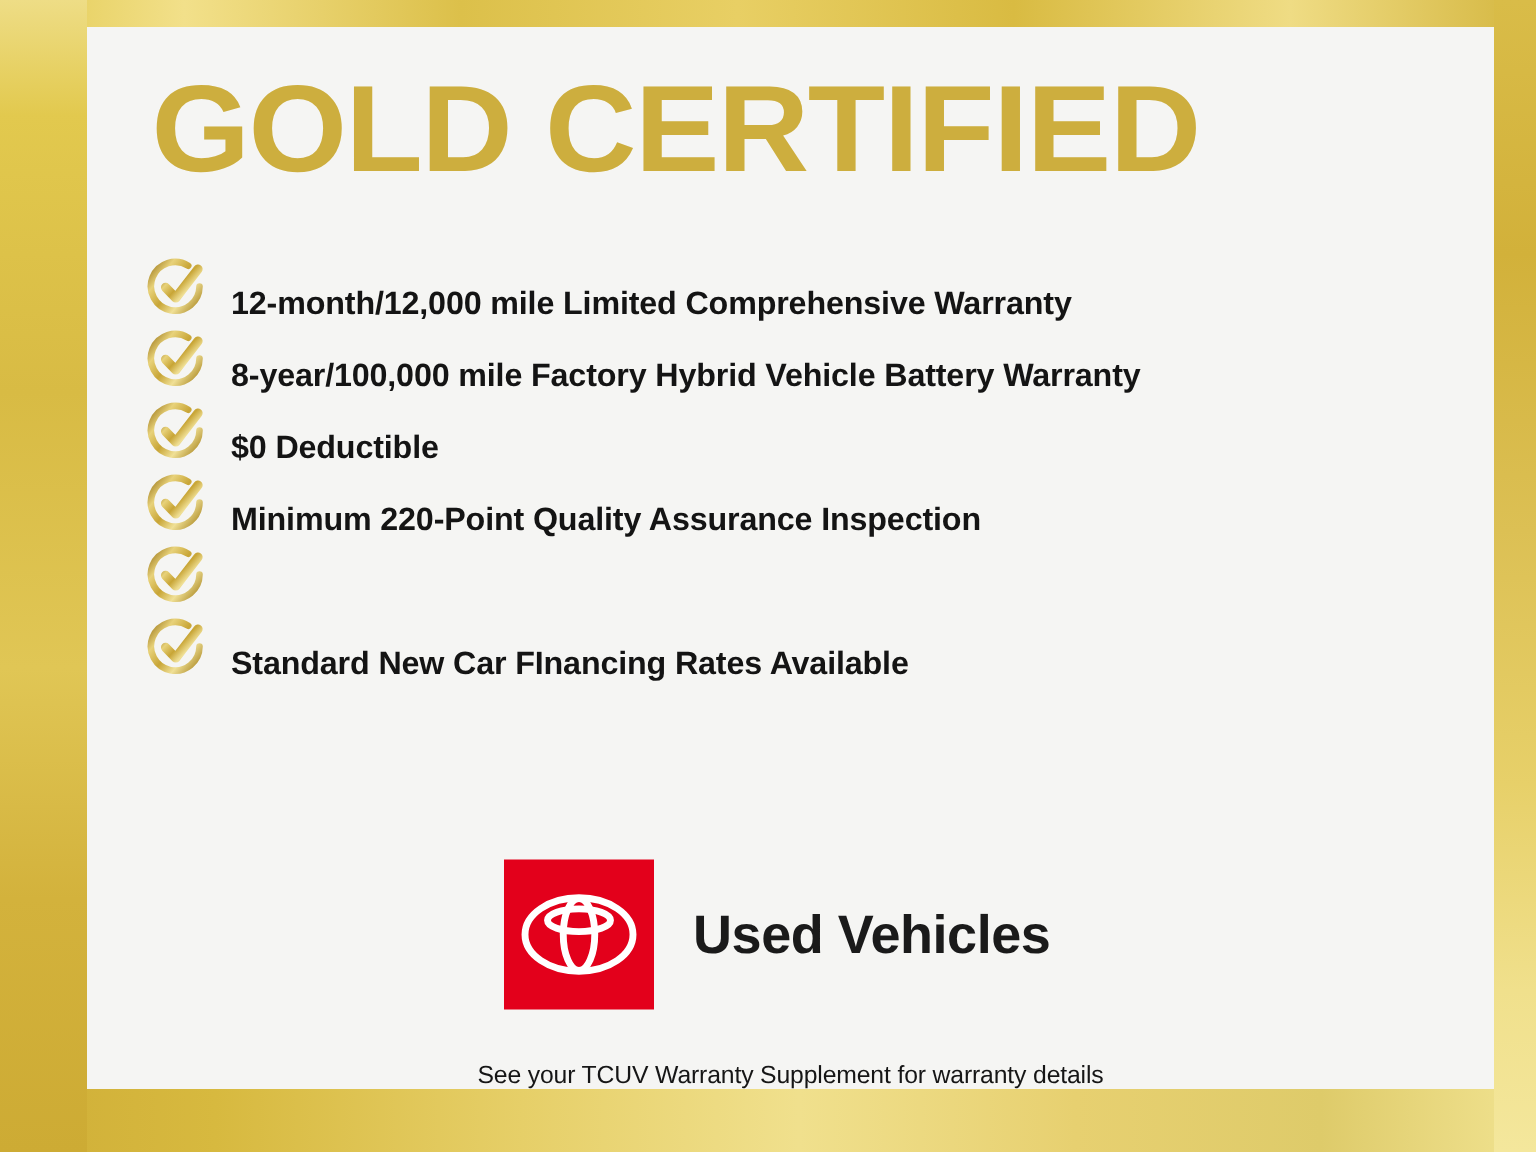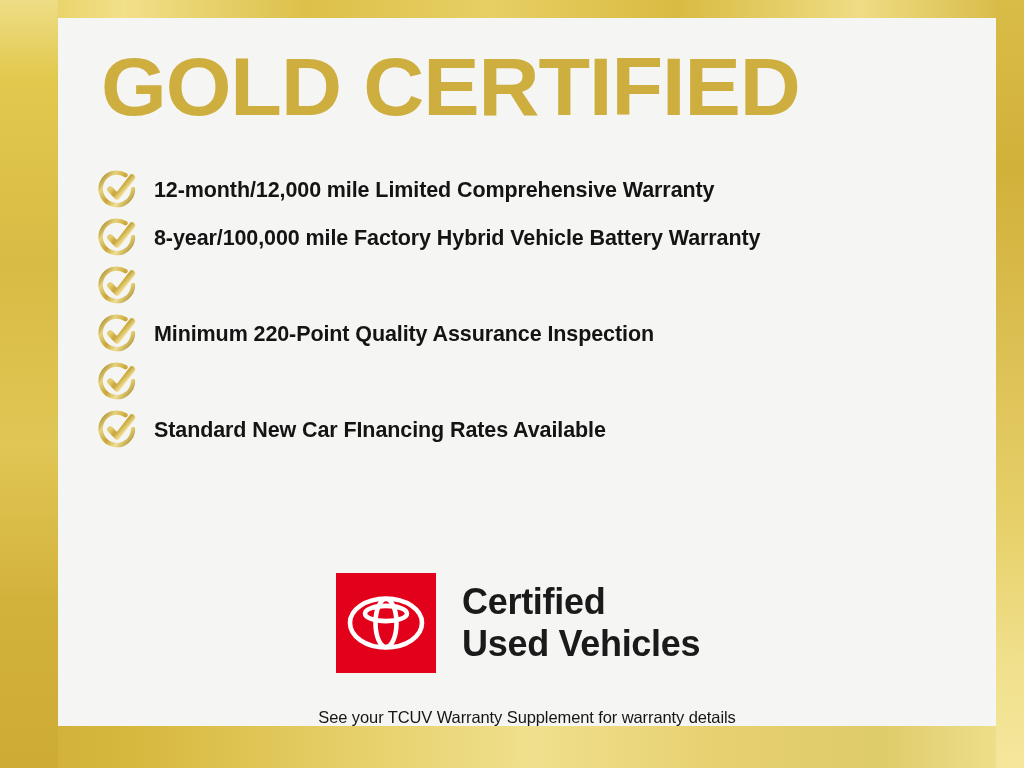--- a/index.html
+++ b/index.html
@@ -87,21 +87,21 @@
 
   
   #features {
     position: absolute;
     left: 38px;
     top: 148px;
     width: 890px;
   }
   .feature-row {
     display: flex;
-    align-items: center;
+    align-items: flex-end;
     height: 48px;
     margin-bottom: 0px;
   }
   .check-wrap {
     flex: 0 0 auto;
     width: 46px;
     height: 44px;
     margin-right: 12px;
     display: flex;
     align-items: center;
@@ -221,20 +221,21 @@
       </div>
 
 
       <div class="feature-row">
         <span class="check-wrap">
           <svg viewBox="0 0 44 42" xmlns="http://www.w3.org/2000/svg">
             <path d="M28.5 6.2 A16.2 16.2 0 1 0 36 20" fill="none" stroke="url(#g1)" stroke-width="4.4" stroke-linecap="round"></path>
             <path d="M13.4 20.6 L20.2 27.6 L35.0 8.4" fill="none" stroke="url(#g1)" stroke-width="6.2" stroke-linecap="round" stroke-linejoin="round"></path>
           </svg>
         </span>
+        <span class="feature-text">$0 Deductible</span>
       </div>
 
       <div class="feature-row">
         <span class="check-wrap">
           <svg viewBox="0 0 44 42" xmlns="http://www.w3.org/2000/svg">
             <path d="M28.5 6.2 A16.2 16.2 0 1 0 36 20" fill="none" stroke="url(#g1)" stroke-width="4.4" stroke-linecap="round"></path>
             <path d="M13.4 20.6 L20.2 27.6 L35.0 8.4" fill="none" stroke="url(#g1)" stroke-width="6.2" stroke-linecap="round" stroke-linejoin="round"></path>
           </svg>
         </span>
         <span class="feature-text">Minimum 220-Point Quality Assurance Inspection</span>
@@ -263,21 +264,20 @@
 
     <div id="logo-lockup">
       <div id="toyota-mark">
         <svg width="80" height="56" viewBox="0 0 80 56" xmlns="http://www.w3.org/2000/svg">
           <ellipse cx="40" cy="28" rx="36" ry="24.5" fill="none" stroke="#ffffff" stroke-width="4.6"></ellipse>
           <ellipse cx="40" cy="28" rx="10.5" ry="24" fill="none" stroke="#ffffff" stroke-width="4.6"></ellipse>
           <ellipse cx="40" cy="18.5" rx="21" ry="7.6" fill="none" stroke="#ffffff" stroke-width="4.6"></ellipse>
         </svg>
       </div>
       <div id="logo-words">
-        <div>Certified</div>
         <div>Used Vehicles</div>
       </div>
     </div>
 
     <div id="footer-note">See your TCUV Warranty Supplement for warranty details</div>
 
   </div>
 </div>
 
 </body></html>

